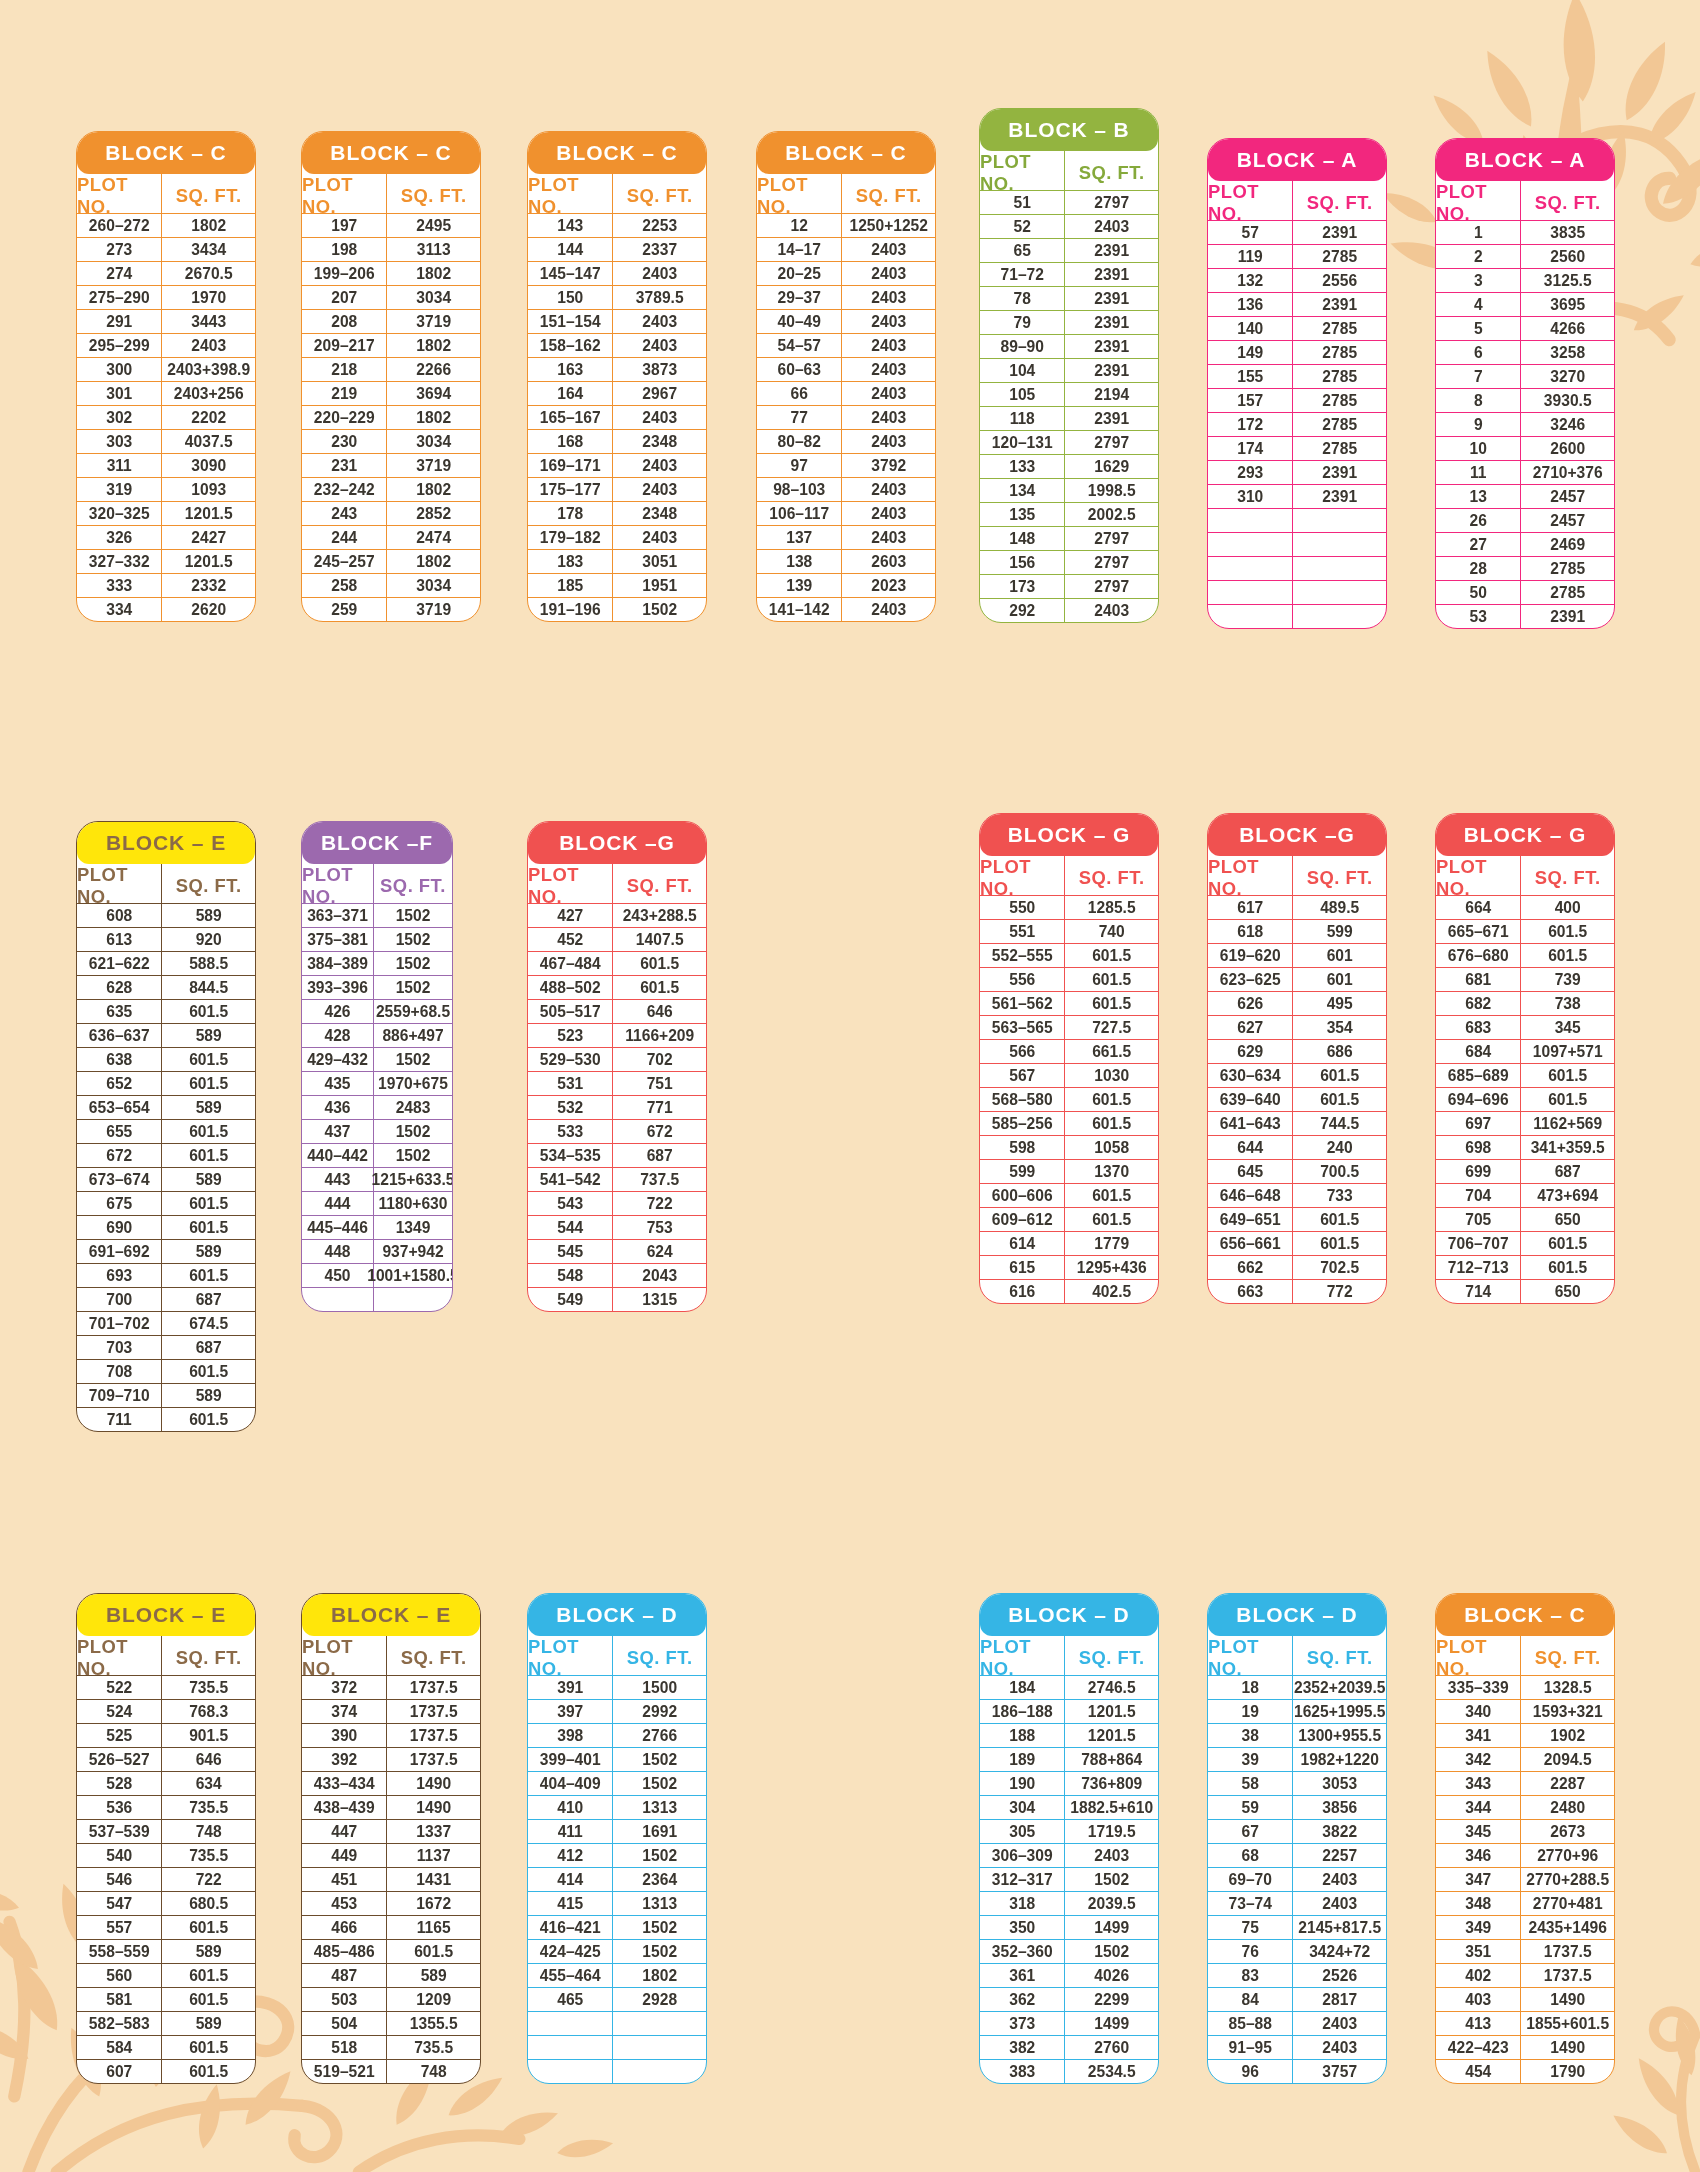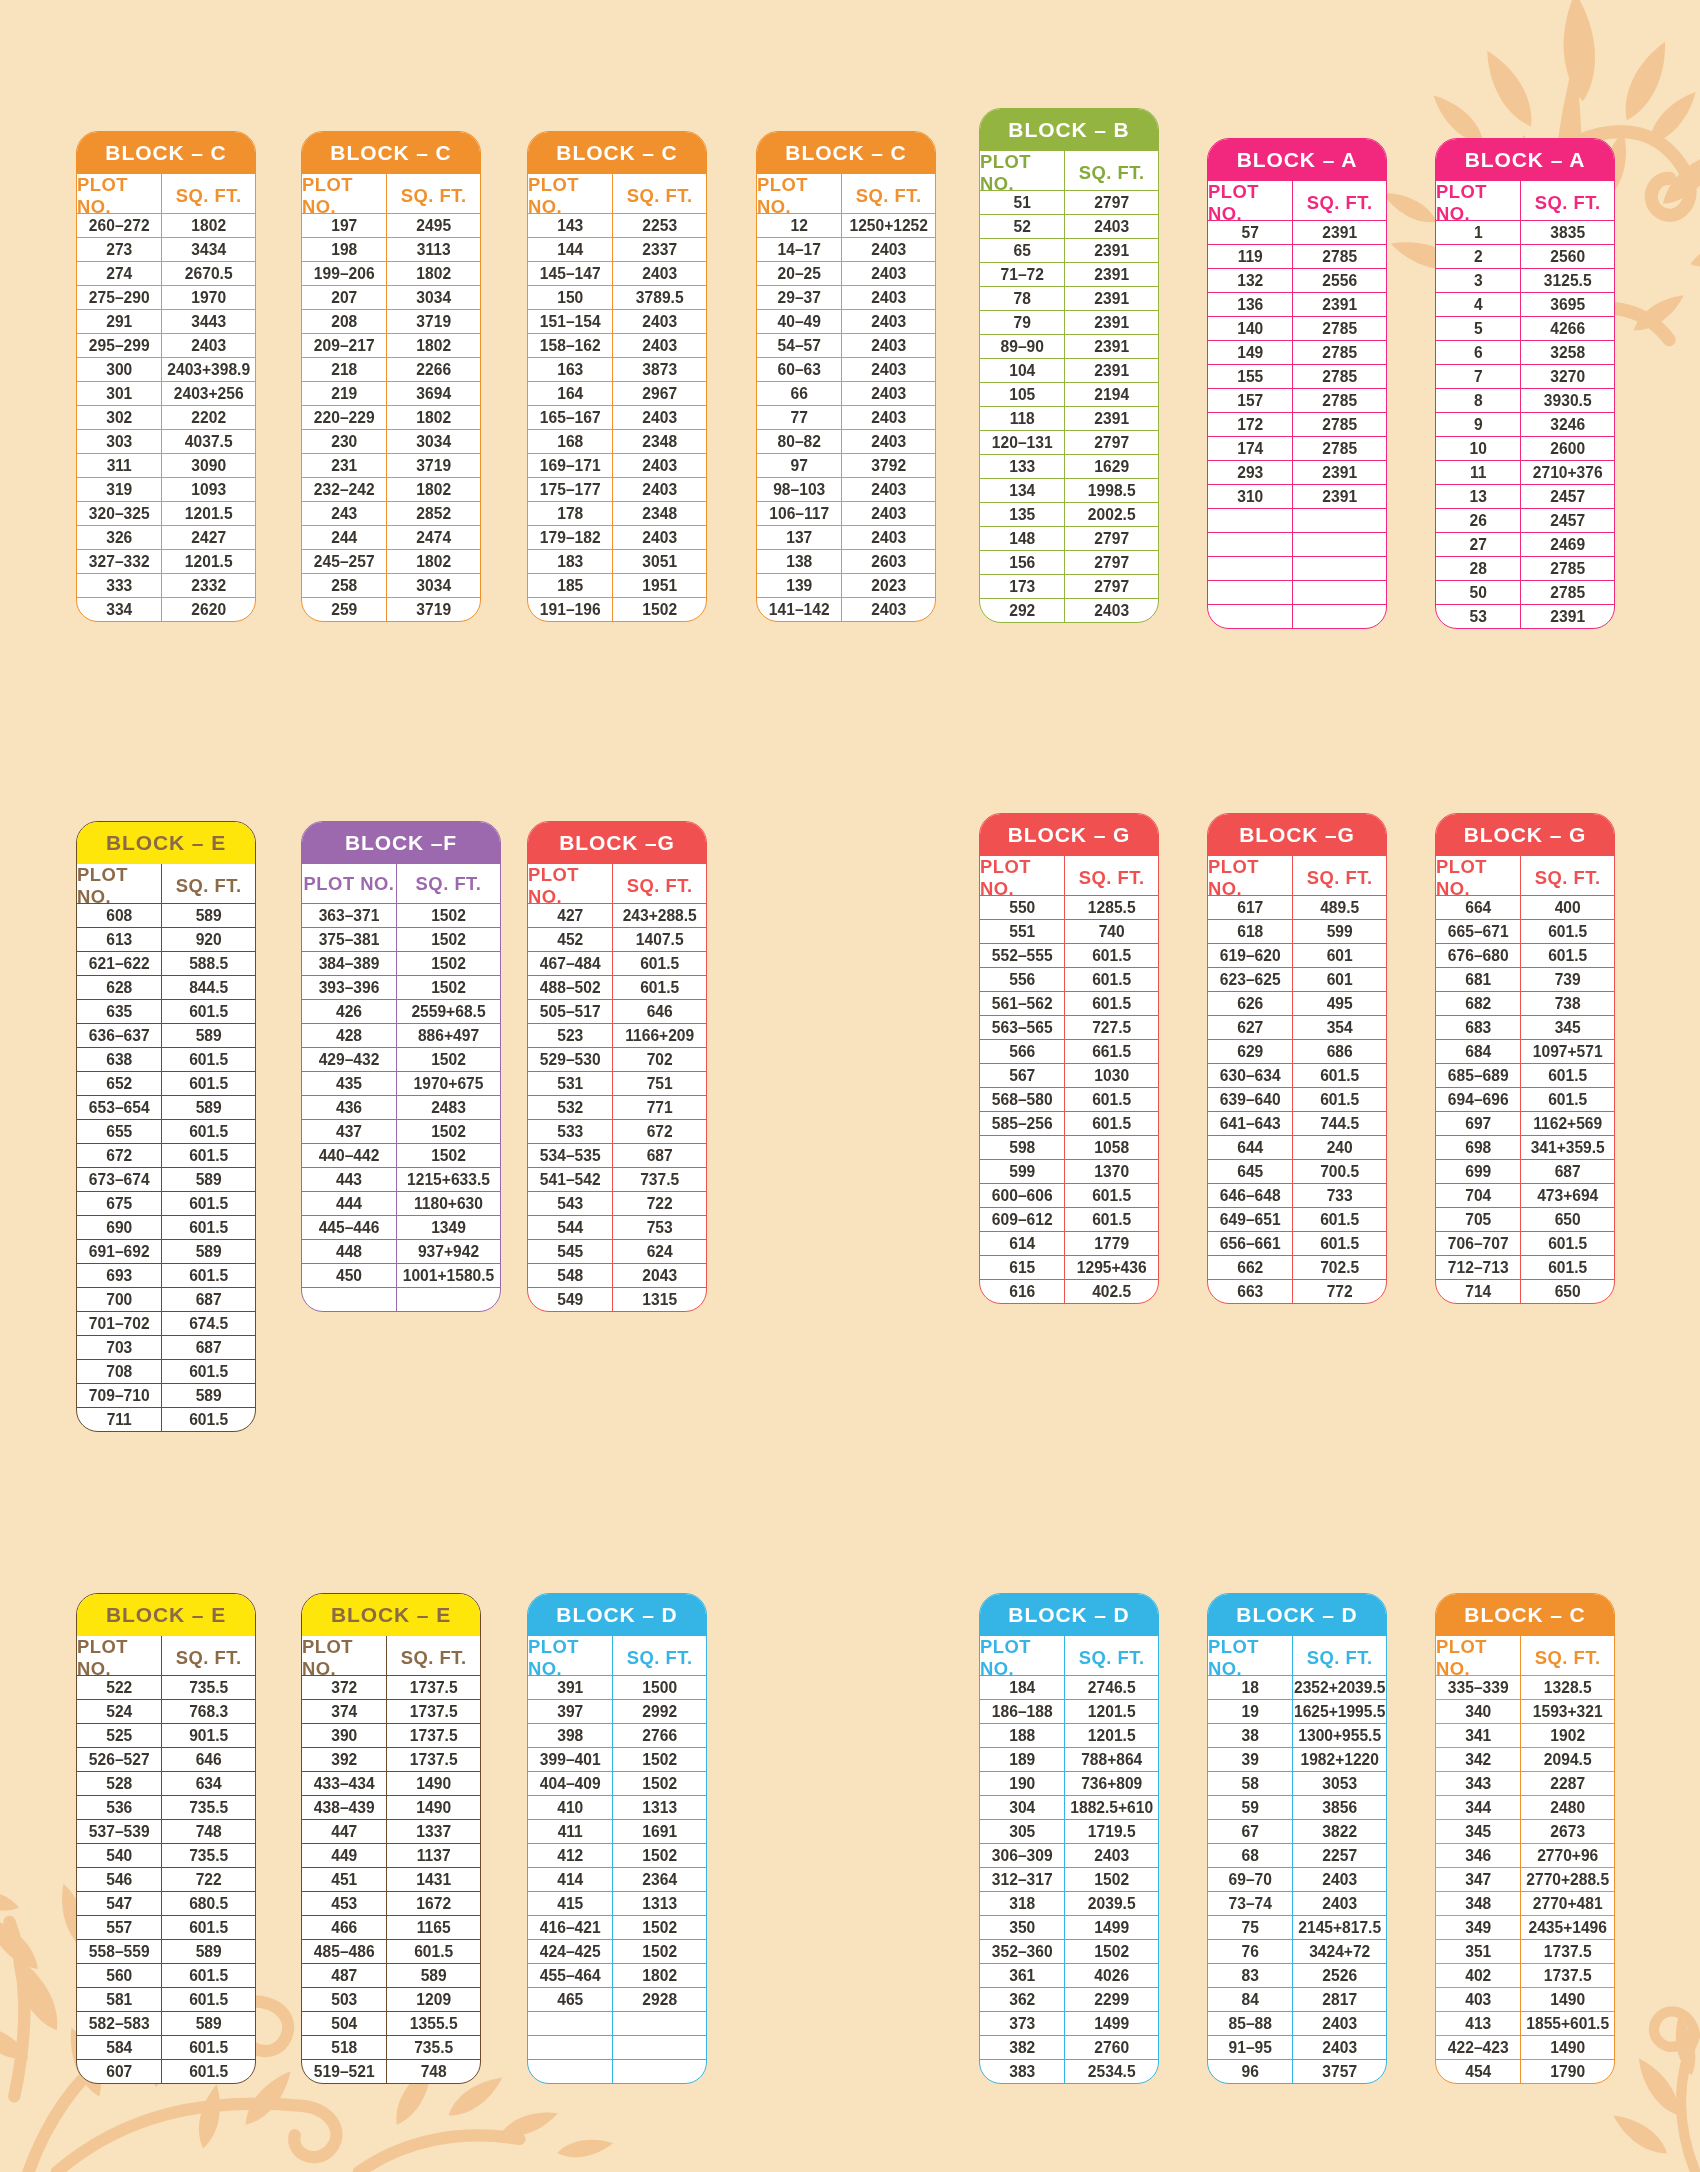--- a/index.html
+++ b/index.html
@@ -20,21 +20,21 @@
     border:1.9px solid var(--border);
     border-radius:22px;
     overflow:hidden;
     box-sizing:border-box;
   }
   .band{
     height:42px;
     background:var(--band);
     color:var(--bandText);
     display:flex;align-items:center;justify-content:center;
-    font-weight:bold;font-size:21px;letter-spacing:0.9px;
+    font-weight:bold;font-size:21px;letter-spacing:0.9px;border-radius:12px;
   }
   .hrow{
     display:grid;grid-template-columns:48% 52%;
     height:39px;
     border-bottom:1.4px solid var(--line);
     background:#FFFFFF;
   }
   .hcell{
     display:flex;align-items:center;justify-content:center;
     font-weight:bold;font-size:18.4px;letter-spacing:0.5px;
@@ -756,21 +756,21 @@
       </div>
       <div class="row">
         <div class="cell">709–710</div>
         <div class="cell">589</div>
       </div>
       <div class="row">
         <div class="cell">711</div>
         <div class="cell">601.5</div>
       </div>
     </section>
-    <section class="card" style="left: 301px; top: 821px; width: 200px; --band: #9C69AE; --bandText: #FFFFFF; --border: #9C69AE; --line: #9C69AE; --head: #9C69AE;">
+    <section class="card" style="left: 301px; top: 821px; width: 152px; --band: #9C69AE; --bandText: #FFFFFF; --border: #9C69AE; --line: #9C69AE; --head: #9C69AE;">
       <div class="band">BLOCK –F</div>
       <div class="hrow">
         <div class="hcell">PLOT NO.</div>
         <div class="hcell">SQ. FT.</div>
       </div>
       <div class="row">
         <div class="cell">363–371</div>
         <div class="cell">1502</div>
       </div>
       <div class="row">

